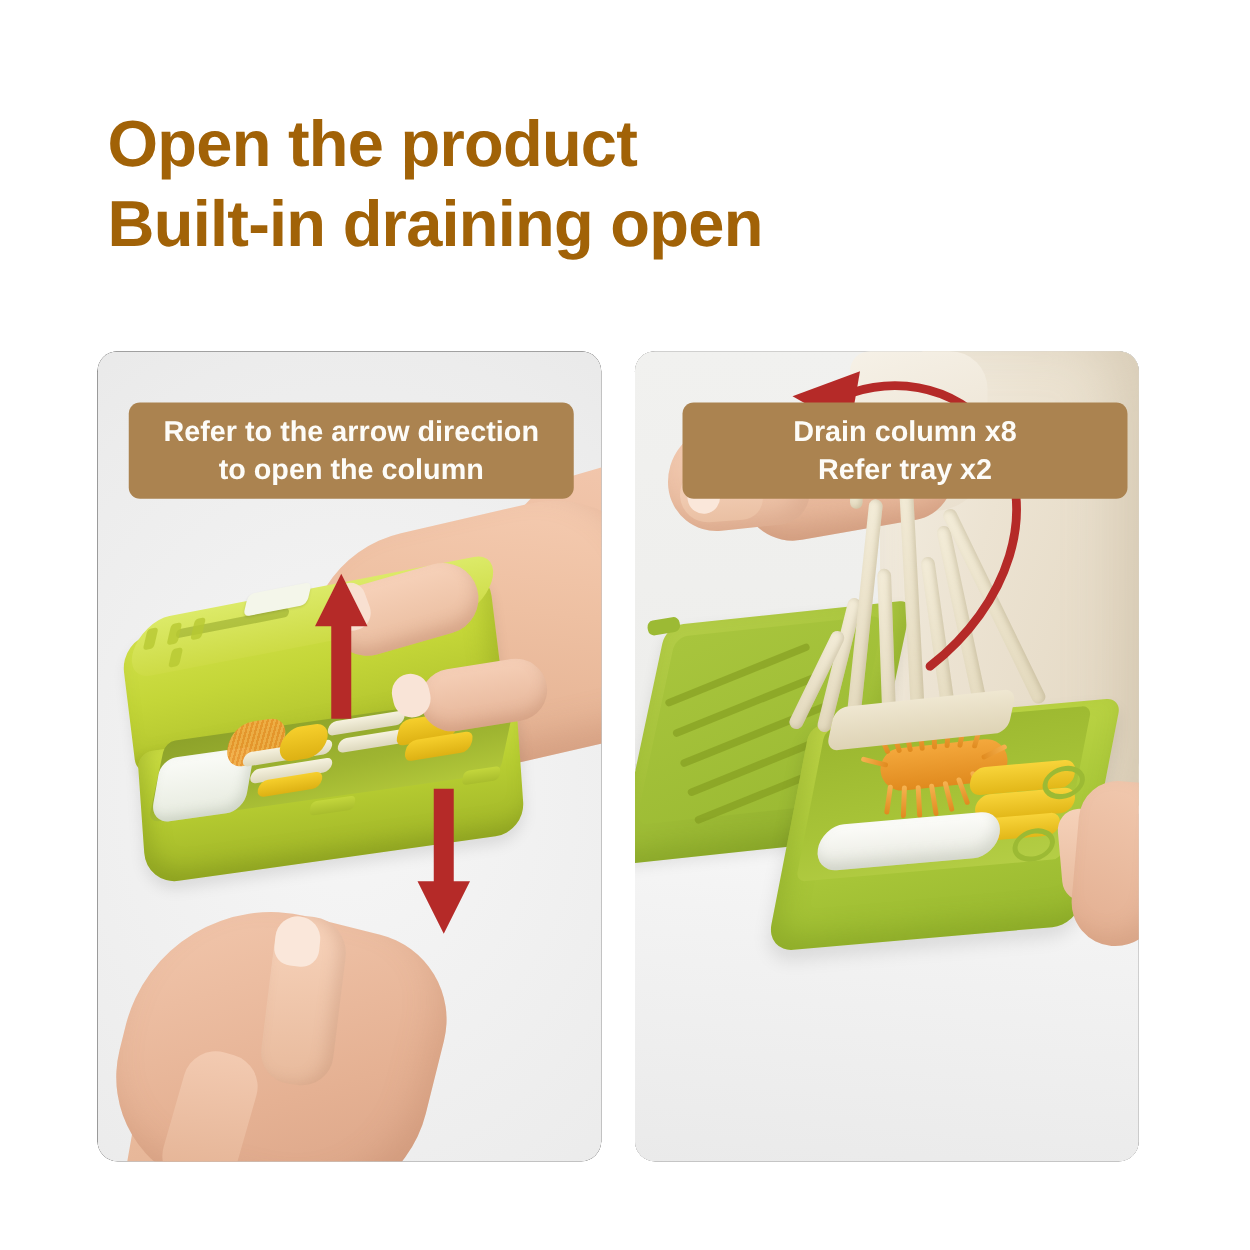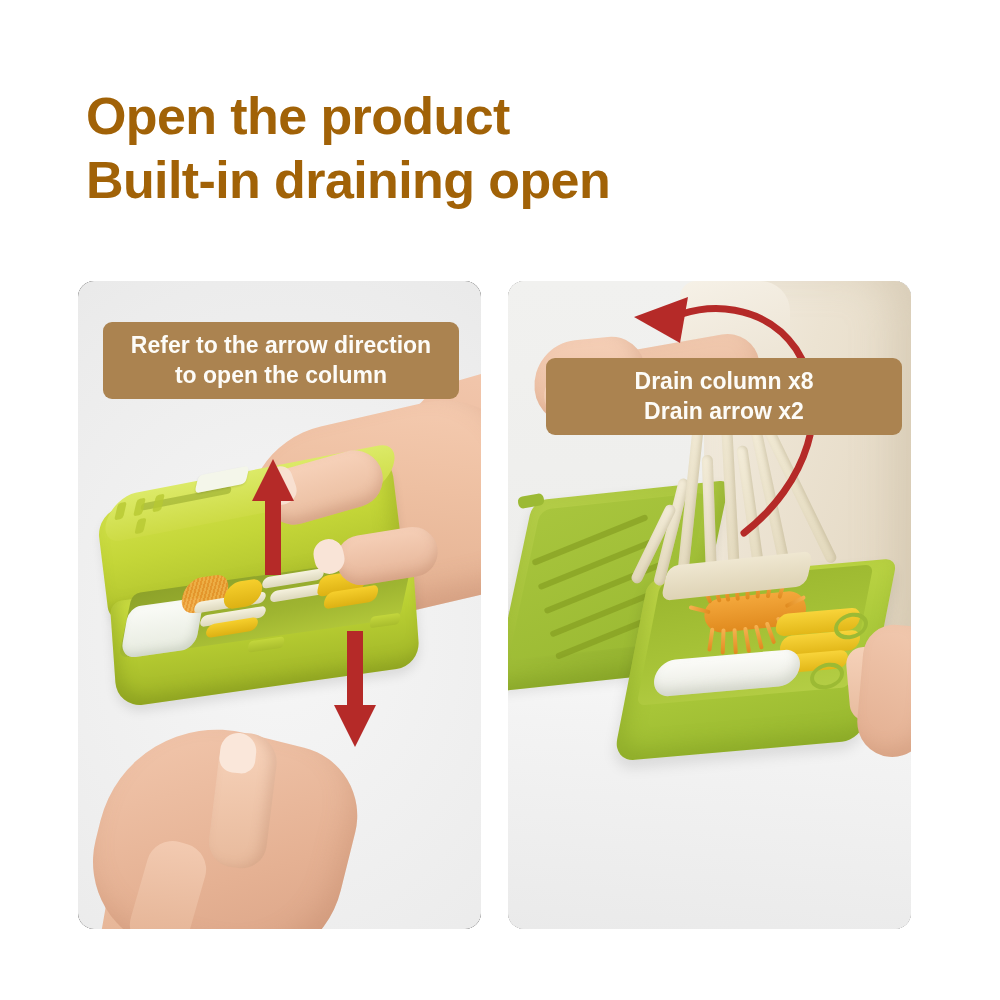--- a/index.html
+++ b/index.html
@@ -78,21 +78,20 @@
   }
   .caption-left {
     left: 25px;
     top: 41px;
     width: 356px;
   }
   .caption-right {
     left: 38px;
     top: 41px;
     width: 356px;
-    margin-top: 36px;
   }
   .caption span { display: block; }
 
   
   .photo-left {
     position: absolute;
     inset: 0;
     background:
       radial-gradient(120% 90% at 50% 55%, #f6f6f6 0%, #ececec 62%, #e4e4e4 100%);
   }
@@ -707,19 +706,19 @@
 
         <svg class="r-arrow" viewBox="0 0 330 250">
           <path d="M206 246 C 268 198, 296 120, 258 62 C 228 18, 168 12, 128 34" fill="none" stroke="#b52a28" stroke-width="7" stroke-linecap="round"></path>
           <path d="M96 30 L150 10 L142 56 Z" fill="#b52a28"></path>
         </svg>
 
       </div>
 
       <div class="caption caption-right">
         <span>Drain column x8</span>
-        <span>Drain arrow x2</span>
+        <span>Refer tray x2</span>
       </div>
 
     </div>
 
   </div>
 </div>
 
 </body></html>

